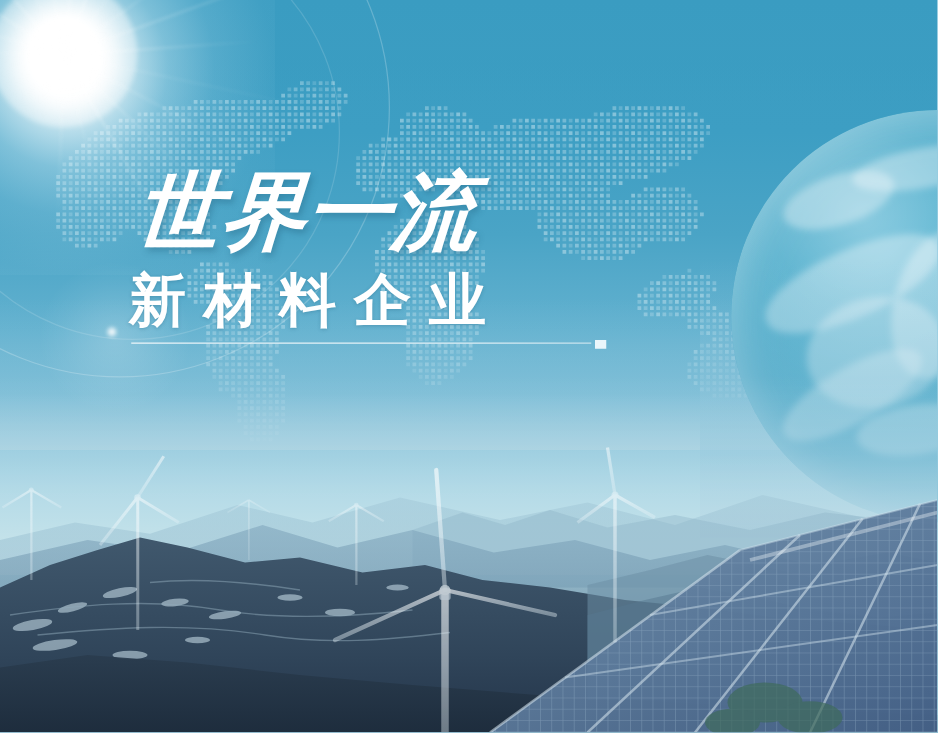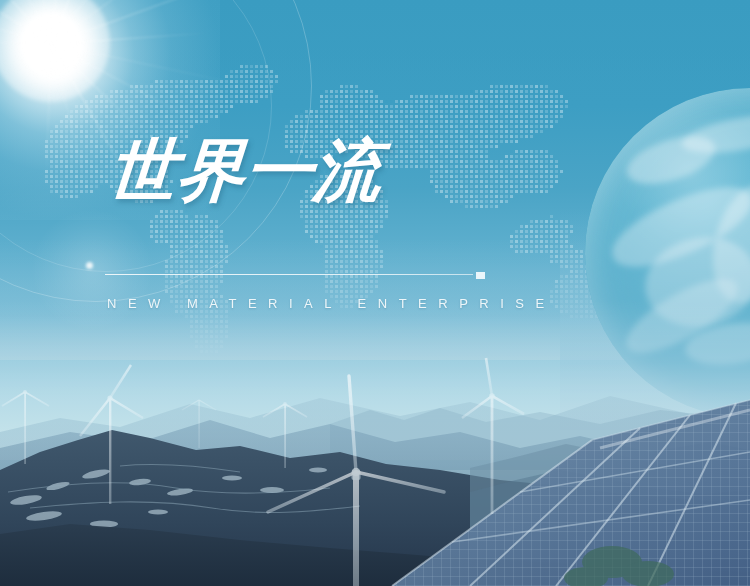--- a/index.html
+++ b/index.html
@@ -3066,22 +3066,22 @@
           <path d="M199 400 L182 410"></path>
         </g>
       </g>
     </svg>
   </div>
 
   <div class="headline">
     <div class="line1">
       <span class="t-big">世界一流</span>
     </div>
+    <div class="line2">新材料企业</div>
   </div>
 
   <div class="divider-wrap">
     <div class="divider-line"></div>
     <div class="divider-cap"></div>
   </div>
 
-  <div class="subtitle">NEW MATERIAL ENTERPRISE</div>
 
 </div>
 
 </body></html>

